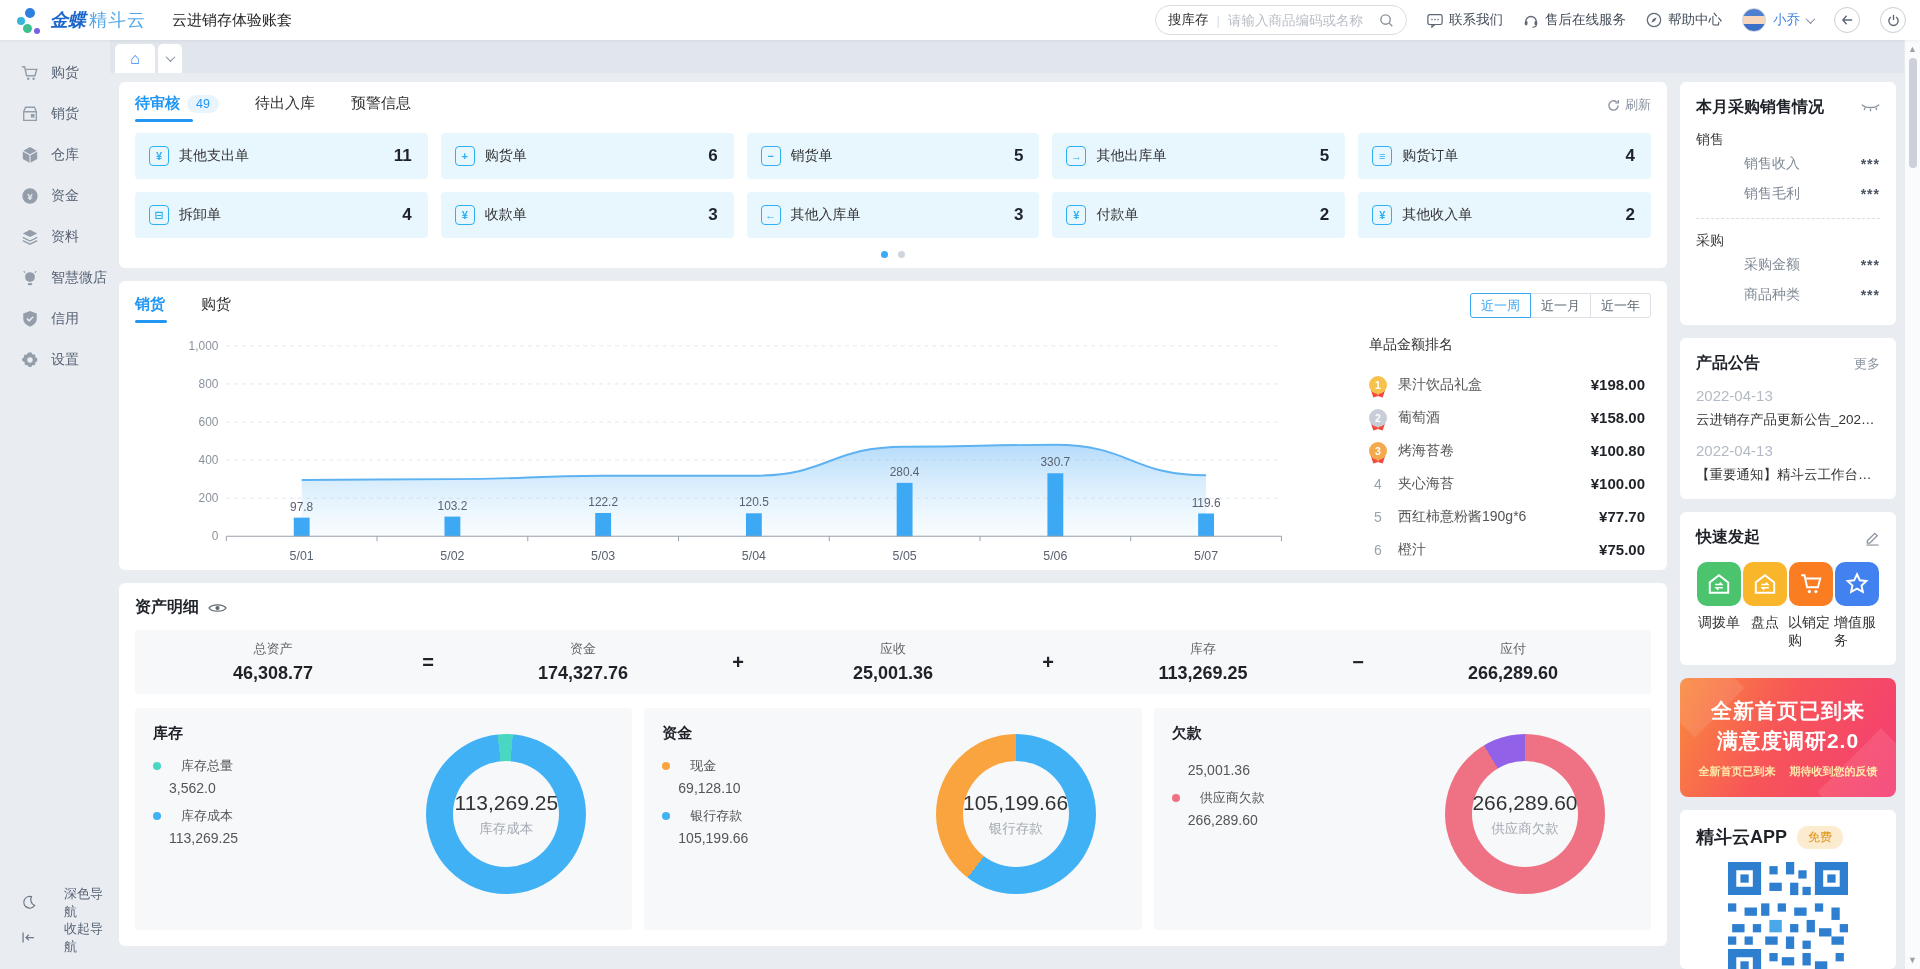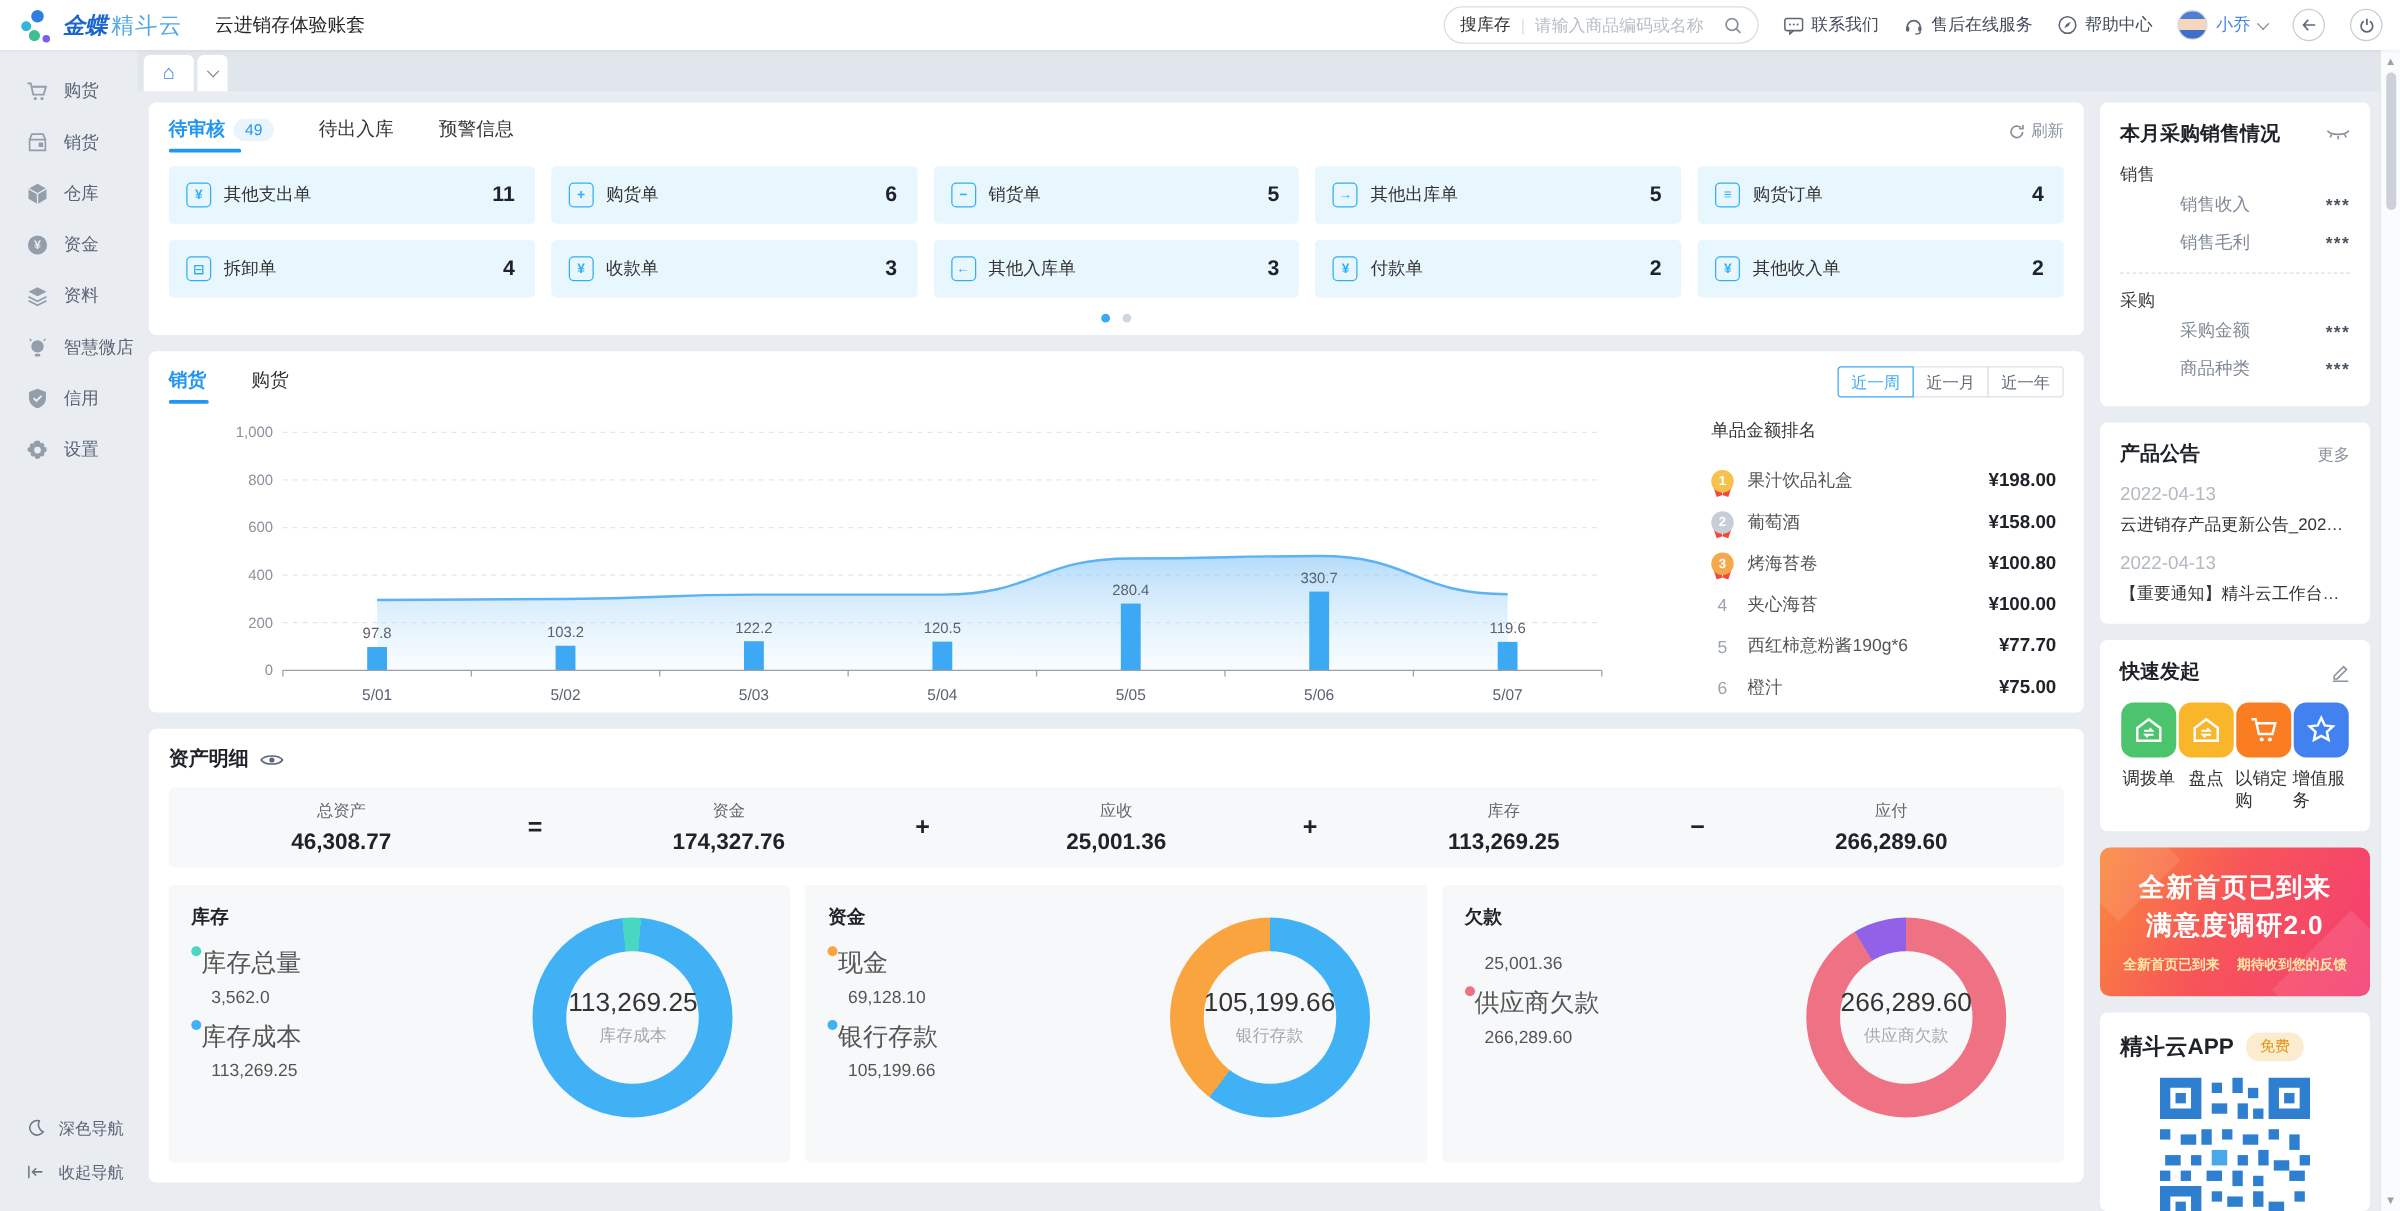--- a/index.html
+++ b/index.html
@@ -32,21 +32,21 @@
   .user-name { font-size:13.5px; color:#3f85e0; }
   .chev { width:7px; height:7px; border-right:1.5px solid #7c8693; border-bottom:1.5px solid #7c8693; transform:rotate(45deg) translate(-1px,-1px); display:inline-block; }
   .circle-btn { width:26px; height:26px; border:1px solid #c9ced6; border-radius:50%; display:flex; align-items:center; justify-content:center; color:#5e6875; cursor:pointer; background:#fff; }
 
   
   .page-body { display:flex; height:929px; }
   .sidebar { width:110px; flex:none; display:flex; flex-direction:column; padding-top:12px; }
   .side-item { height:41px; display:flex; align-items:center; padding-left:21px; gap:12px; font-size:14px; color:#596475; cursor:pointer; }
   .side-item svg { width:18px; height:18px; color:#949eab; flex:none; }
   .side-spacer { flex:1; }
-  .side-foot { height:35px; display:flex; align-items:center; padding-left:21px; gap:11px; font-size:13px; color:#596475; cursor:pointer; }
+  .side-foot { height:35px; display:flex; align-items:center; padding-left:21px; gap:28px; font-size:13px; color:#596475; cursor:pointer; }
   .side-foot svg { width:15px; height:15px; color:#6d7886; flex:none; }
 
   .content-col { flex:1; min-width:0; display:flex; flex-direction:column; }
   .tabstrip { height:33px; background:#e1e6ed; display:flex; align-items:flex-end; padding-left:5px; flex:none; }
   .home-tab { width:40px; height:29px; background:#fff; border-radius:5px 5px 0 0; display:flex; align-items:center; justify-content:center; color:#3b82f6; font-size:16px; cursor:pointer; }
   .tab-caret { width:24px; height:29px; margin-left:3px; background:#fff; border-radius:5px 5px 0 0; display:flex; align-items:center; justify-content:center; cursor:pointer; }
   .content-row { display:flex; gap:13px; padding:9px 8px 0 9px; flex:1; min-height:0; }
   .main-col { width:1548px; flex:none; display:flex; flex-direction:column; gap:13px; }
   .right-col { flex:1; min-width:0; display:flex; flex-direction:column; gap:13px; }
   .card { background:#fff; border-radius:6px; }
@@ -98,21 +98,21 @@
   .eye-btn { color:#5e6875; cursor:pointer; display:flex; align-items:center; }
   .summary { margin-top:12px; background:#f7f8fa; border-radius:4px; height:64px; display:flex; align-items:center; }
   .sum-term { flex:1; text-align:center; }
   .sum-label { font-size:13px; color:#666; }
   .sum-value { font-size:18px; font-weight:bold; color:#1f2329; margin-top:5px; }
   .sum-op { width:34px; text-align:center; font-size:20px; font-weight:bold; color:#1f2329; flex:none; }
   .panels { display:flex; gap:12px; margin-top:14px; }
   .panel { flex:1; background:#f7f8fa; border-radius:4px; height:222px; padding:16px 18px; position:relative; }
   .panel-title { font-size:15px; font-weight:bold; color:#1f2329; }
   .legend { margin-top:14px; display:flex; flex-direction:column; gap:11px; }
-  .leg-top { display:flex; gap:0; font-size:20px; color:#555; }
+  .leg-top { display:flex; align-items:center; gap:20px; font-size:13px; color:#555; }
   .leg-dot { width:8px; height:8px; border-radius:50%; flex:none; }
   .leg-val { margin-left:16px; margin-top:5px; font-size:14px; color:#555; }
   .donut { position:absolute; right:46px; top:26px; width:160px; height:160px; border-radius:50%; }
   .donut-center { position:absolute; inset:27px; background:#f7f8fa; border-radius:50%; display:flex; flex-direction:column; align-items:center; justify-content:center; }
   .donut-val { font-size:21px; color:#333; }
   .donut-lab { font-size:13.5px; color:#a4aab2; margin-top:5px; }
 
   
   .r-card { padding:15px 16px; }
   .r-head { display:flex; align-items:center; }

